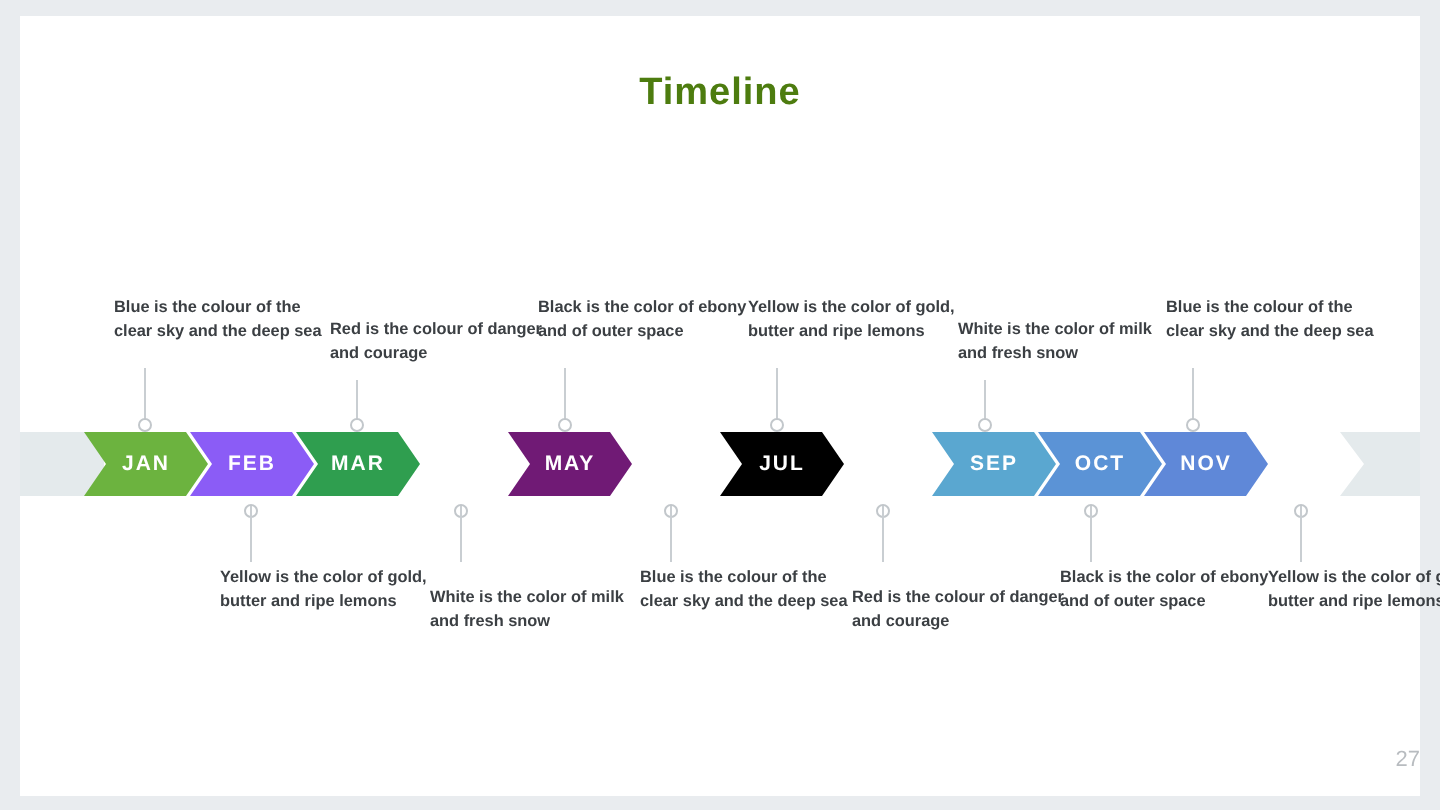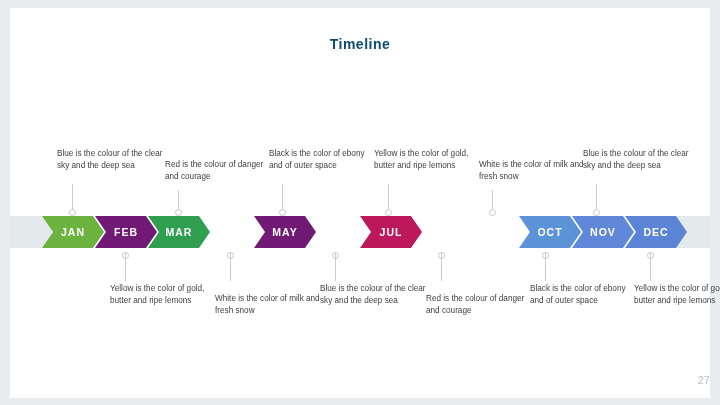--- a/index.html
+++ b/index.html
@@ -20,23 +20,23 @@
     width: 700px;
     height: 390px;
     background: #ffffff;
   }
   .title {
     position: absolute;
     top: 28px;
     left: 0;
     width: 700px;
     text-align: center;
-    font-size: 14px;
+    font-size: 19px;
     font-weight: bold;
-    color: #0c4a6e;
+    color: #4d7c0f;
     letter-spacing: 0.5px;
   }
   .page-num {
     position: absolute;
     bottom: 12px;
     left: 0;
     width: 700px;
     text-align: right;
     font-size: 11px;
     color: #b8bcc0;
@@ -82,20 +82,21 @@
     clip-path: polygon(0 0, calc(100% - 11px) 0, 100% 50%, calc(100% - 11px) 100%, 0 100%, 11px 50%);
   }
 
   
   .callout {
     position: absolute;
     width: 108px;
     font-size: 8.2px;
     line-height: 1.45;
     color: #3b3f43;
+    font-weight: bold;
   }
   .callout.up { text-align: left; }
   .callout.down { text-align: left; }
 
   .stem {
     position: absolute;
     width: 1px;
     background: #c9ced2;
   }
   .dot {
@@ -115,40 +116,40 @@
 
   <div class="title">Timeline</div>
 
   <div class="band">
     <div class="band-tail"></div>
     <div class="band-tail-end"></div>
 
     <div class="chev" style="left:32px; background:#6cb33f;">
         <span>JAN</span>
       </div>
-    <div class="chev" style="left:85px; background:#701a75;">
+    <div class="chev" style="left:85px; background:#8b5cf6;">
         <span>FEB</span>
       </div>
     <div class="chev" style="left:138px; background:#2f9e4f;">
         <span>MAR</span>
       </div>
     <div class="chev" style="left:244px; background:#701a75;">
         <span>MAY</span>
       </div>
-    <div class="chev" style="left:350px; background:#be185d;align-items:center;">
+    <div class="chev" style="left:350px; background:#000000;align-items:center;">
         <span>JUL</span>
+      </div>
+    <div class="chev" style="left:456px; background:#5aa7d0;">
+        <span>SEP</span>
       </div>
     <div class="chev" style="left:509px; background:#5b93d6;">
         <span>OCT</span>
       </div>
     <div class="chev" style="left:562px; background:#5f88d8;">
         <span>NOV</span>
-      </div>
-    <div class="chev" style="left:615px; background:#5b84d6;">
-        <span>DEC</span>
       </div>
   </div>
 
   <div class="callout up" style="left:47px; top:140px;">Blue is the colour of the clear sky and the deep sea</div>
   <div class="stem" style="left:62px; top:176px; height:28px;"></div>
   <div class="dot" style="left:59px; top:201px;"></div>
 
   <div class="callout up" style="left:155px; top:151px;">Red is the colour of danger and courage</div>
   <div class="stem" style="left:168px; top:182px; height:22px;"></div>
   <div class="dot" style="left:165px; top:201px;"></div>

